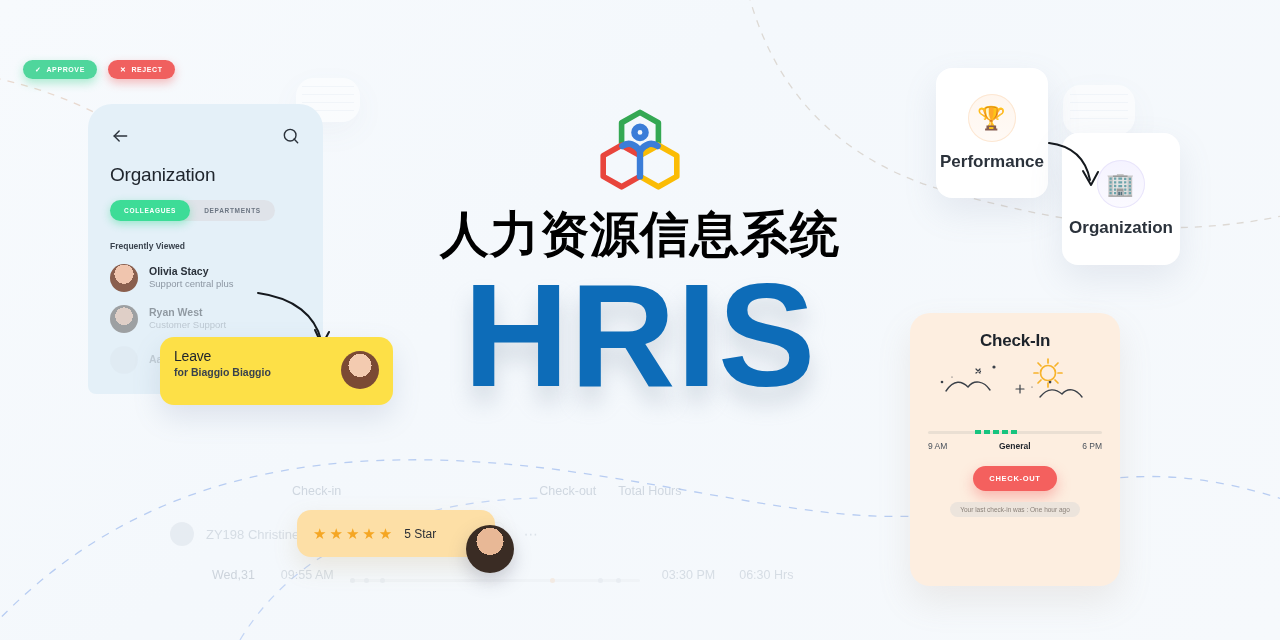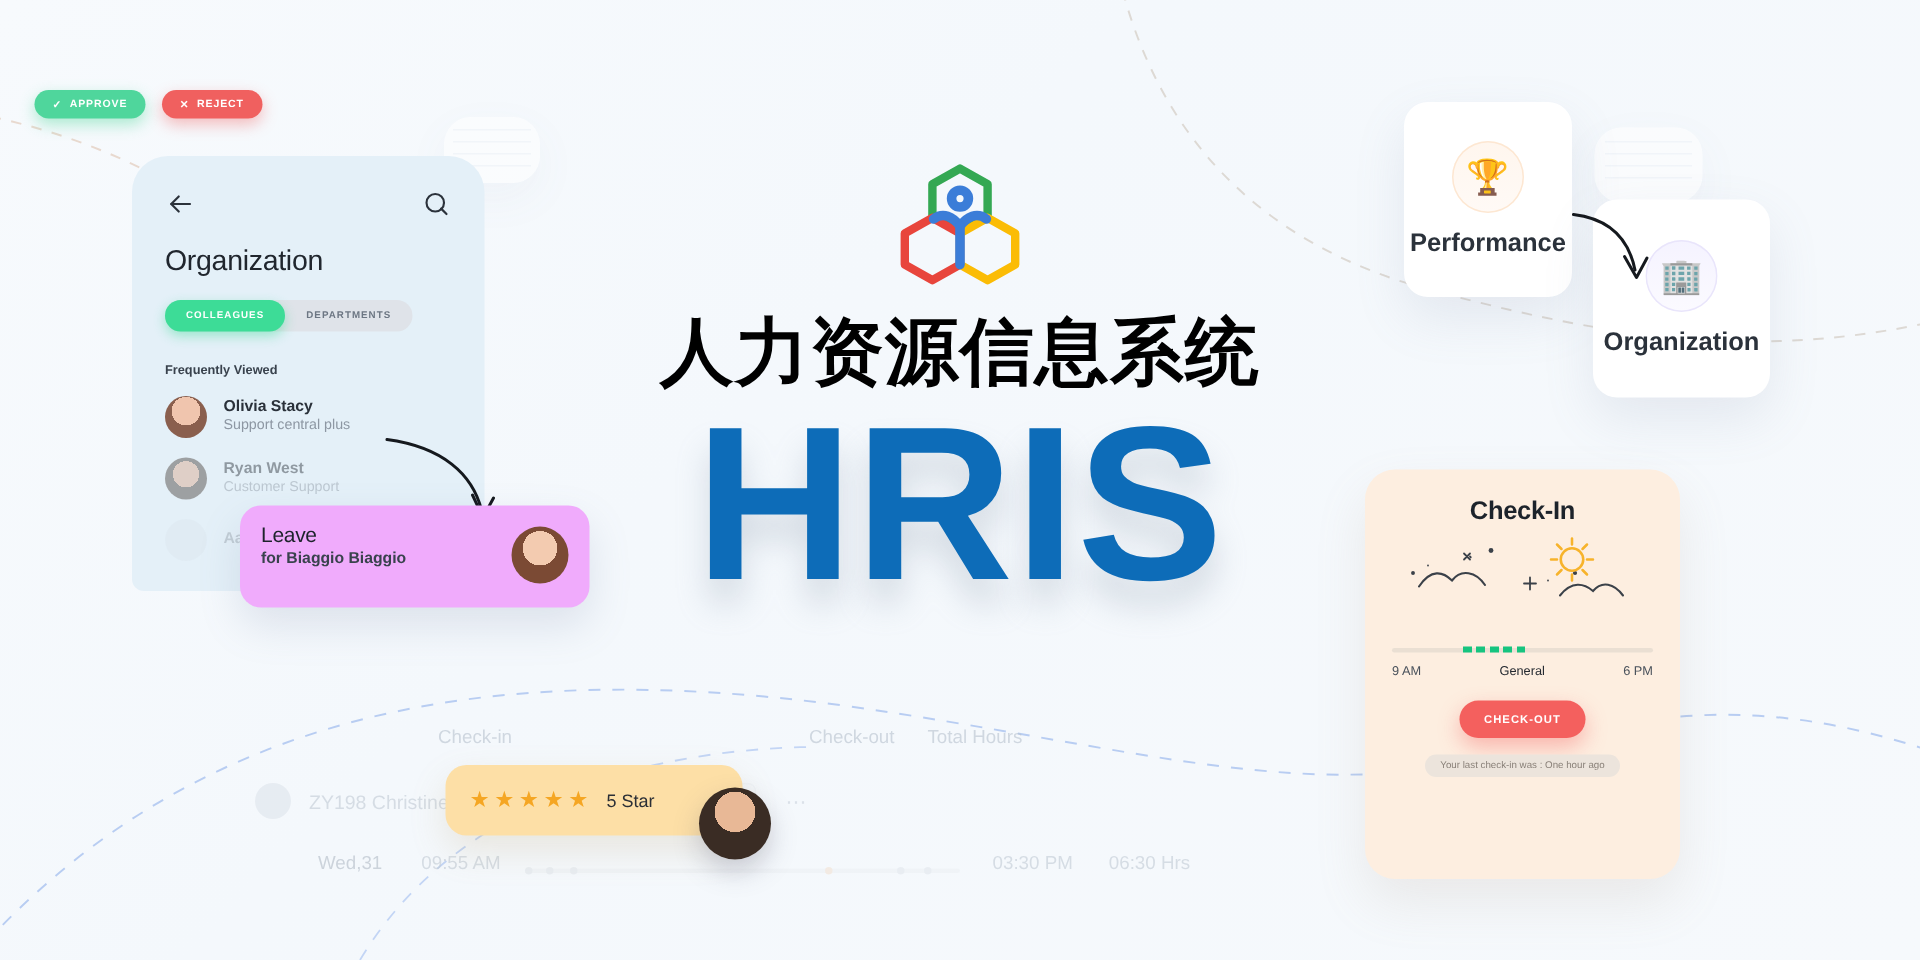--- a/index.html
+++ b/index.html
@@ -65,21 +65,21 @@
     background: #cfd8e2; overflow: hidden; position: relative;
   }
   .person .nm { font-size: 10.5px; font-weight: 700; color: #2a313a; line-height: 1.25; }
   .person .rl { font-size: 9.5px; color: #8d97a3; line-height: 1.3; }
   .person.dim { opacity: .45; }
   .person.dim2 { opacity: .18; }
 
   
   #leave-card {
     position: absolute; left: 160px; top: 337px; width: 233px; height: 68px;
-    background: #f0abfc; border-radius: 14px;
+    background: #fde047; border-radius: 14px;
     box-shadow: 0 12px 28px rgba(110,130,160,.18);
     padding: 11px 14px;
   }
   #leave-card .lt { font-size: 14px; font-weight: 400; color: #1d232b; letter-spacing:-.2px;}
   #leave-card .ls { font-size: 10.5px; font-weight: 700; color: #39424d; margin-top: 2px; }
   #leave-avatar {
     position: absolute; right: 14px; top: 14px; width: 38px; height: 38px;
     border-radius: 50%; overflow: hidden; background:#d9b9a3;
   }
   .pillrow { position: absolute; left: 23px; top: 60px; display: flex; gap: 11px; }
@@ -138,21 +138,21 @@
   #bigtime .hh { font-size: 45px; font-weight: 800; letter-spacing:-2px; }
   #bigtime .cl { font-size: 45px; font-weight: 800; margin: 0 1px; }
   #bigtime .mm { font-size: 42px; font-weight: 300; letter-spacing:-1px; }
   #bigtime .un { font-size: 16px; font-weight: 700; margin-left: 7px; letter-spacing:0; }
   #track { margin-top: 16px; height: 3px; background:#eadfd3; border-radius:2px; position:relative; }
   #track-fill {
     position:absolute; left: 27%; top:-1px; width: 24%; height: 4px;
     background: repeating-linear-gradient(90deg,#16c47f 0 6px, transparent 6px 9px);
   }
   #tlabels { display:flex; justify-content:space-between; margin-top:7px; font-size:8.5px; color:#4a525c; }
-  #tlabels .mid { font-weight:400; color:#23282f; }
+  #tlabels .mid { font-weight:700; color:#23282f; }
   #checkout-btn {
     margin: 15px auto 0 auto; width: 84px; height: 25px; border-radius: 14px;
     background:#f4605e; color:#fff; font-size:7.5px; font-weight:700; letter-spacing:.7px;
     display:flex; align-items:center; justify-content:center;
     box-shadow: 0 6px 14px rgba(244,96,94,.40);
   }
   #last-checkin {
     margin: 11px auto 0 auto; display:inline-block;
     background:#ece4dc; color:#8a8179; border-radius:9px;
     font-size:6.5px; padding: 4px 10px;

